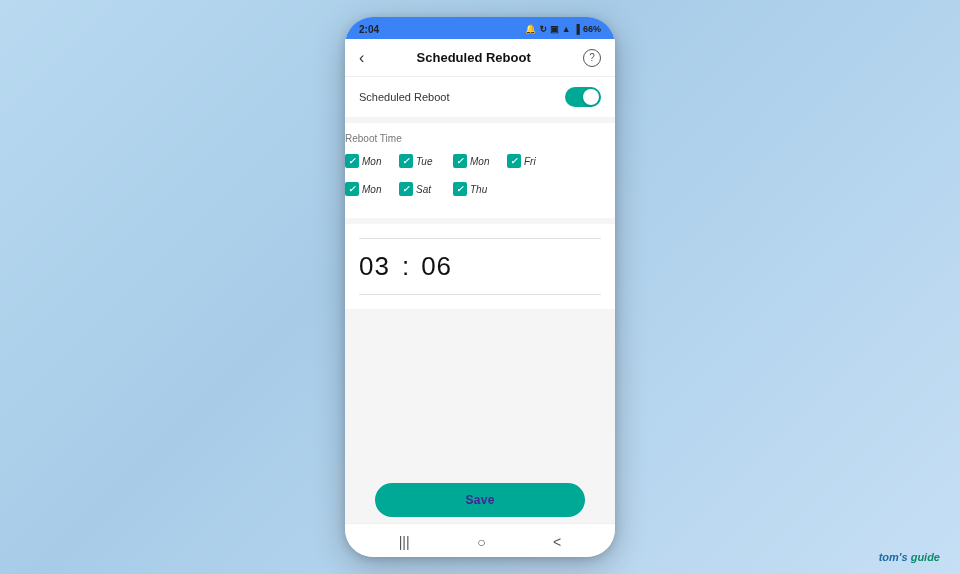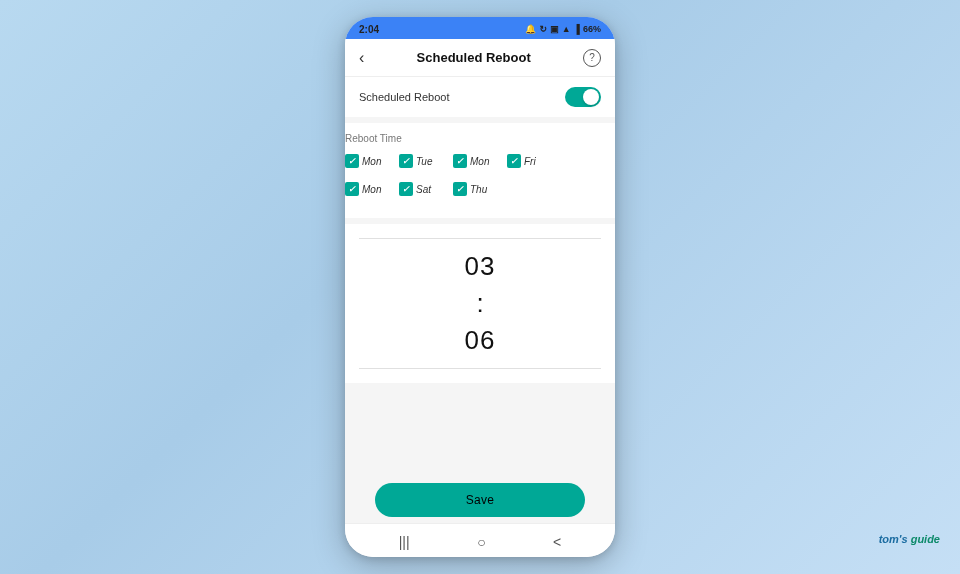--- a/index.html
+++ b/index.html
@@ -204,23 +204,22 @@
 
     .time-divider {
       border: none;
       border-top: 1px solid #e0e0e0;
       margin-bottom: 8px;
     }
 
     .time-display {
       display: flex;
       align-items: center;
-      gap: 6px;
+      gap: 12px;
       padding: 4px 0;
-      flex-direction: column;
     }
 
     .time-value {
       font-size: 26px;
       font-weight: 400;
       color: #111;
       letter-spacing: 1px;
     }
 
     .time-colon {
@@ -246,23 +245,23 @@
       background: #f5f5f5;
       padding: 10px 30px 6px;
     }
 
     .save-btn {
       width: 100%;
       padding: 10px;
       background: #00a896;
       border: none;
       border-radius: 22px;
-      color: #000000;
+      color: #4c1d95;
       font-size: 12px;
-      font-weight: 400;
+      font-weight: 700;
       cursor: pointer;
       letter-spacing: 0.3px;
     }
 
     
     .nav-bar {
       background: #fff;
       display: flex;
       align-items: center;
       justify-content: space-around;
@@ -367,15 +366,15 @@
   </div>
 
   <div class="nav-bar">
     <span class="nav-icon">|||</span>
     <span class="nav-icon">○</span>
     <span class="nav-icon">&lt;</span>
   </div>
 
 </div>
 
-<div style="position:absolute; bottom: 29px; right: 20px; font-size: 11px; font-style: italic; color: #1a6ba0; font-weight: 700;">
+<div style="position:absolute; bottom: 11px; right: 20px; font-size: 11px; font-style: italic; color: #1a6ba0; font-weight: 700;">
   <span style="color:#1a6ba0;">tom's </span><span style="color:#0d8a6a;">guide</span>
 </div>
 
 </body></html>

